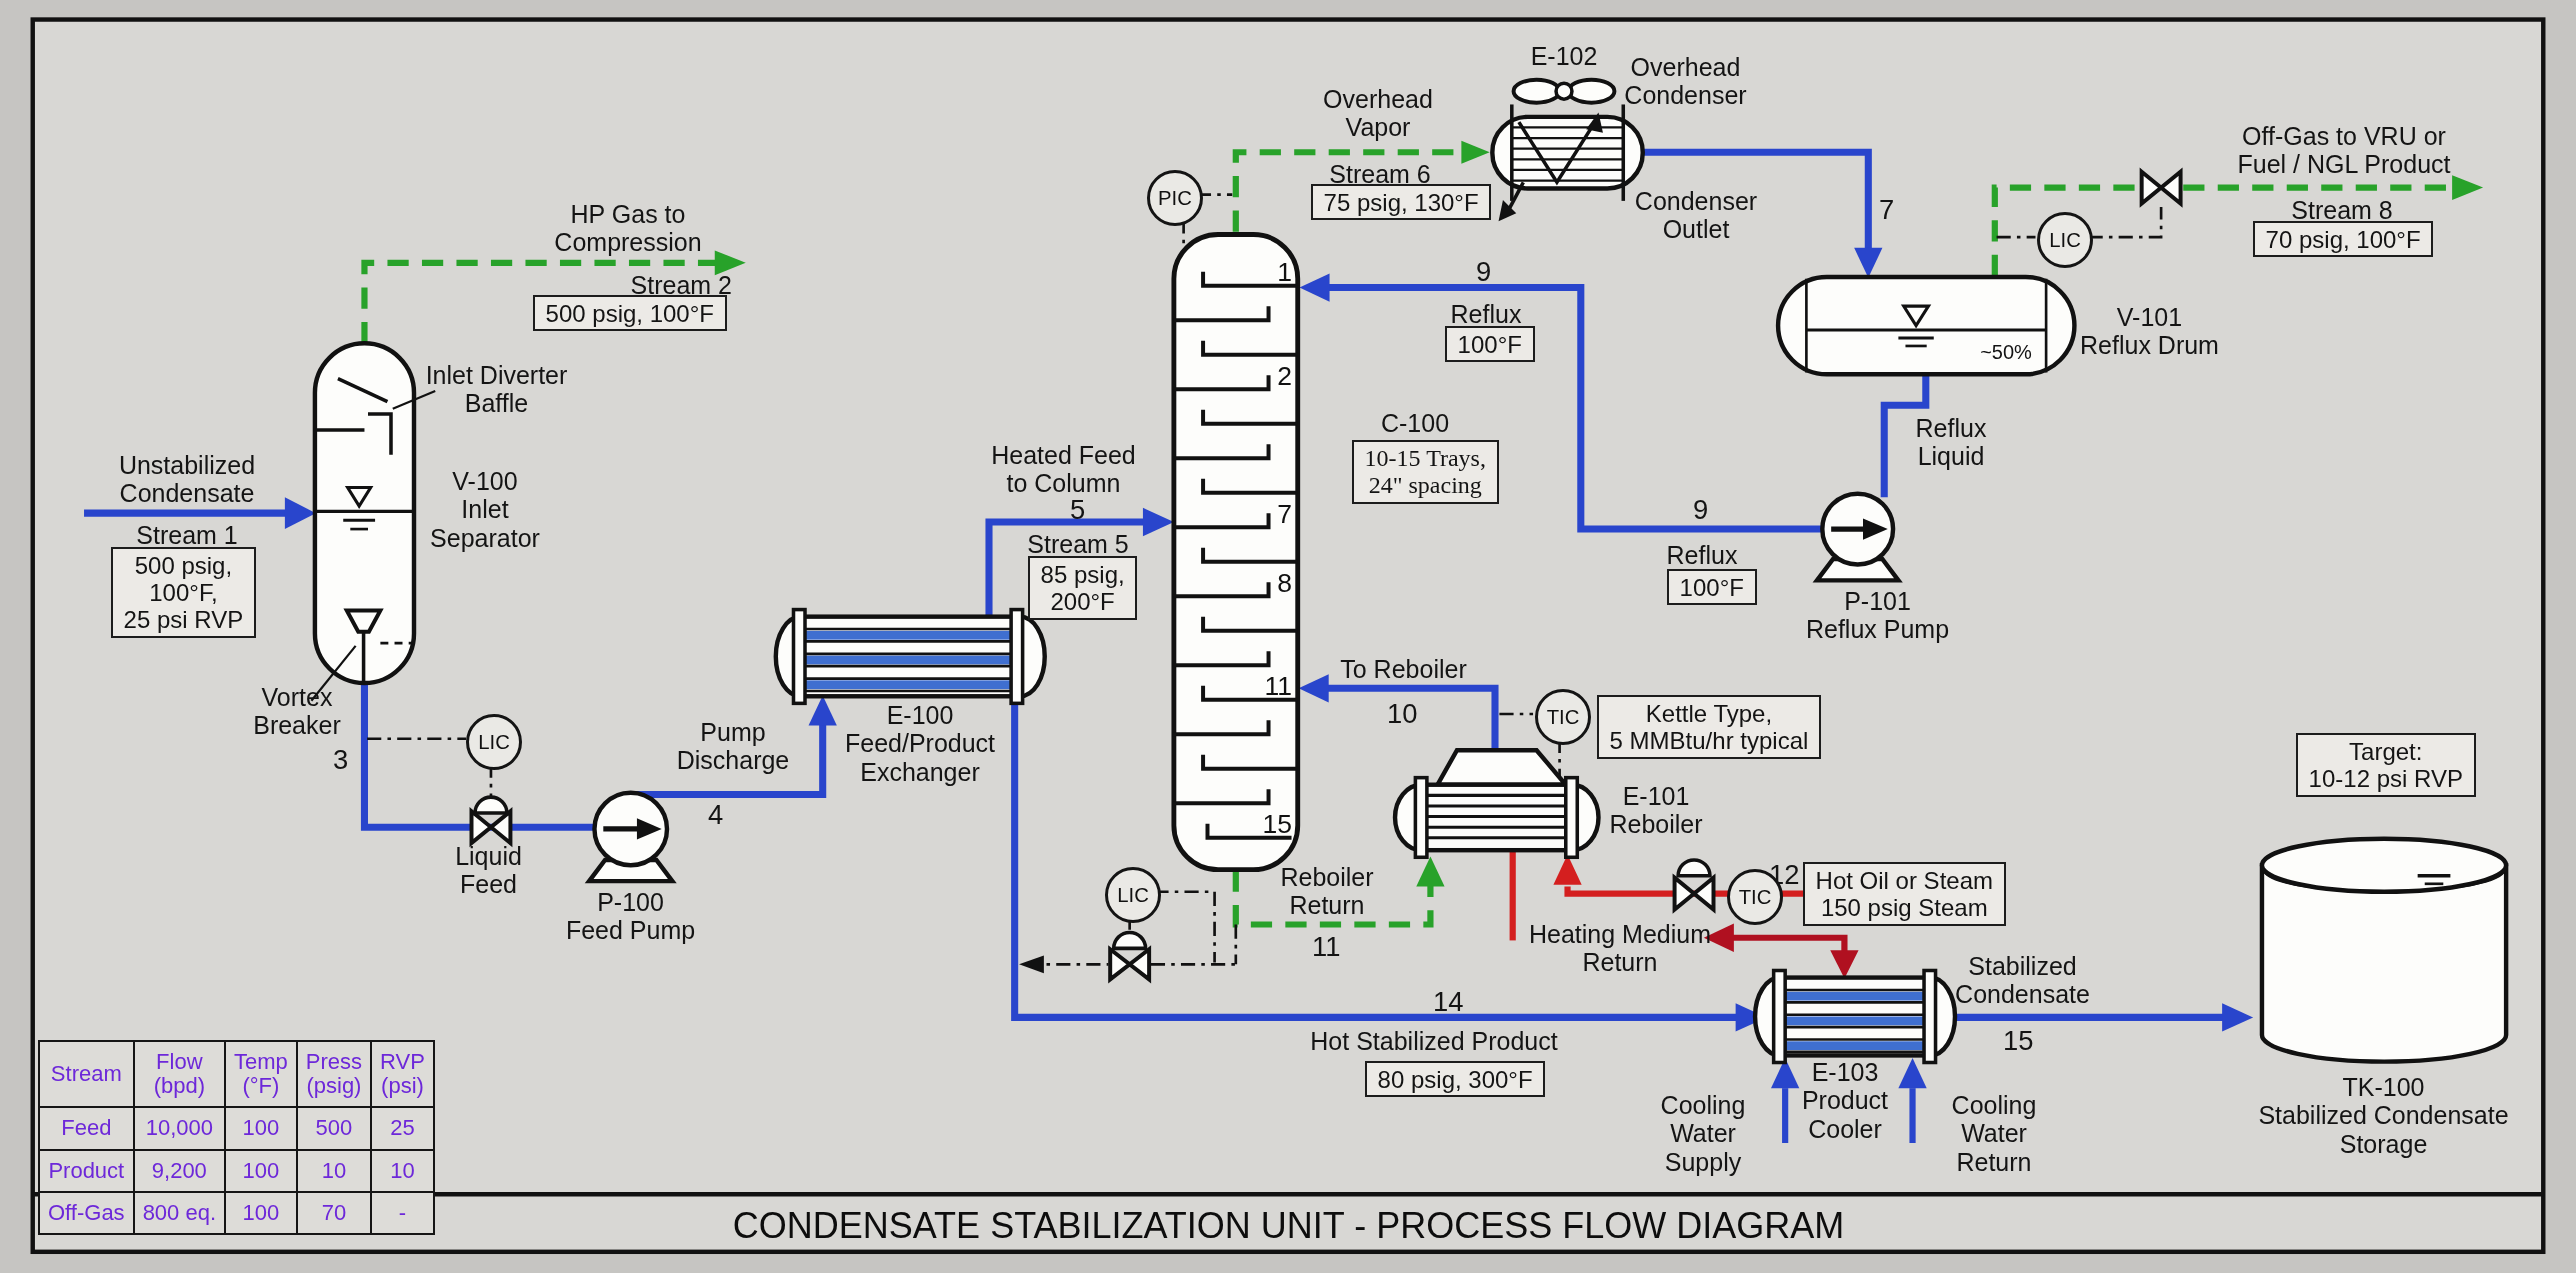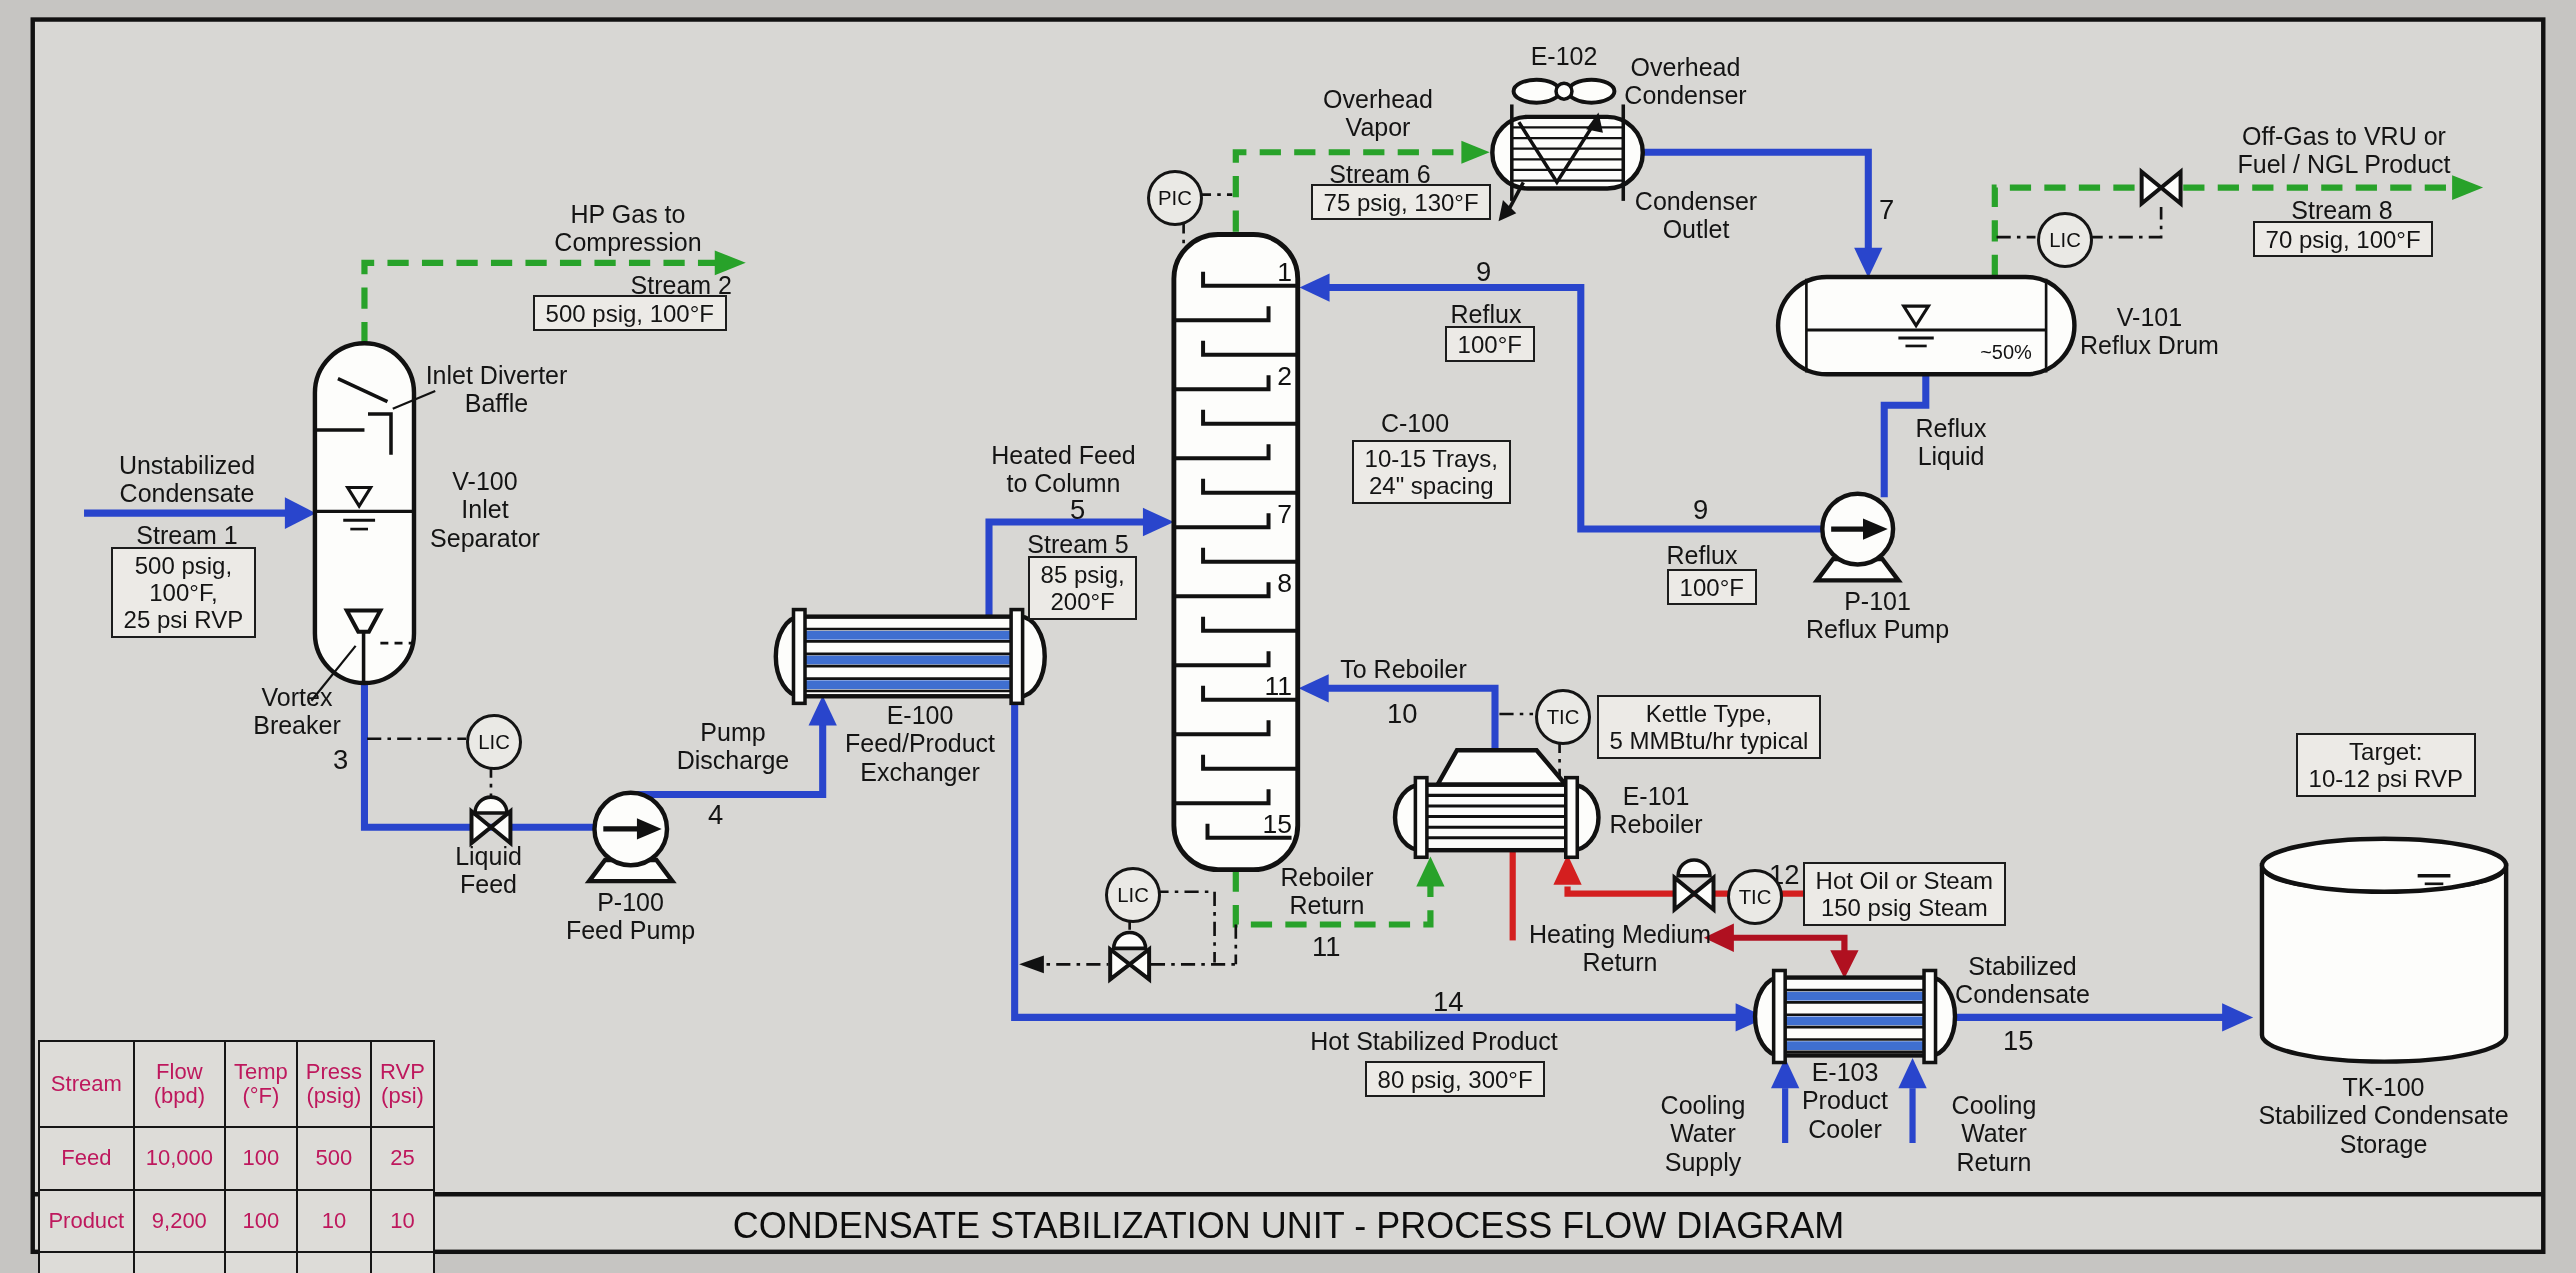--- a/index.html
+++ b/index.html
@@ -12,21 +12,21 @@
   .num{font-size:27.4px;}
   .instr{position:absolute;width:50px;height:50px;border-radius:50%;border:3.5px solid #141414;
          background:#eae9e5;display:flex;align-items:center;justify-content:center;
          font-size:20.3px;z-index:4;color:#111;}
   .tray{position:absolute;width:39px;text-align:right;font-size:26.5px;z-index:3;color:#111;}
   #title{position:absolute;left:33px;top:1205px;width:2511px;text-align:center;
          font-size:36px;color:#0d0d0d;z-index:3;}
   #stream-table{position:absolute;left:38px;top:1040px;z-index:3;border-collapse:collapse;
          background:#dddcd8;}
   #stream-table th,#stream-table td{border:2.7px solid #151515;font-size:22px;line-height:1.1;
-         padding:18px 8px;text-align:center;white-space:pre-line;font-weight:normal;color:#be185d;}
+         padding:8px 8px;text-align:center;white-space:pre-line;font-weight:normal;color:#6d28d9;}
 </style>
 </head>
 <body>
 
 <div id="stage">
 
 <svg width="2576" height="1274" viewBox="0 0 2912 1440">
 
   <g>
     <rect x="37" y="22" width="2838" height="1393" fill="#d8d7d4" stroke="#111" stroke-width="5"></rect>
@@ -293,21 +293,21 @@
 Exchanger</div>
 
 <div class="lbl" style="left:973px;top:441px;width:181px;">Heated Feed
 to Column</div>
 <div class="lbl num" style="left:1070px;top:495px;">5</div>
 <div class="lbl" style="left:1007px;top:530px;width:142px;">Stream 5</div>
 <div class="lbl box" style="left:1028px;top:556px;">85 psig,
 200°F</div>
 
 <div class="lbl" style="left:1353px;top:409px;width:124px;">C-100</div>
-<div class="lbl box" style="left:1352px;top:440px;">10-15 Trays,
+<div class="lbl box" style="left:1352px;top:440px;font-family:Liberation Serif, serif;">10-15 Trays,
 24" spacing</div>
 
 <div class="lbl" style="left:1307px;top:85px;width:142px;">Overhead
 Vapor</div>
 <div class="lbl" style="left:1309px;top:160px;width:142px;">Stream 6</div>
 <div class="lbl box" style="left:1311px;top:184px;text-align:right;">75 psig, 130°F</div>
 
 <div class="lbl" style="left:1511px;top:42px;width:106px;">E-102</div>
 <div class="lbl" style="left:1606px;top:53px;width:159px;">Overhead
 Condenser</div>

